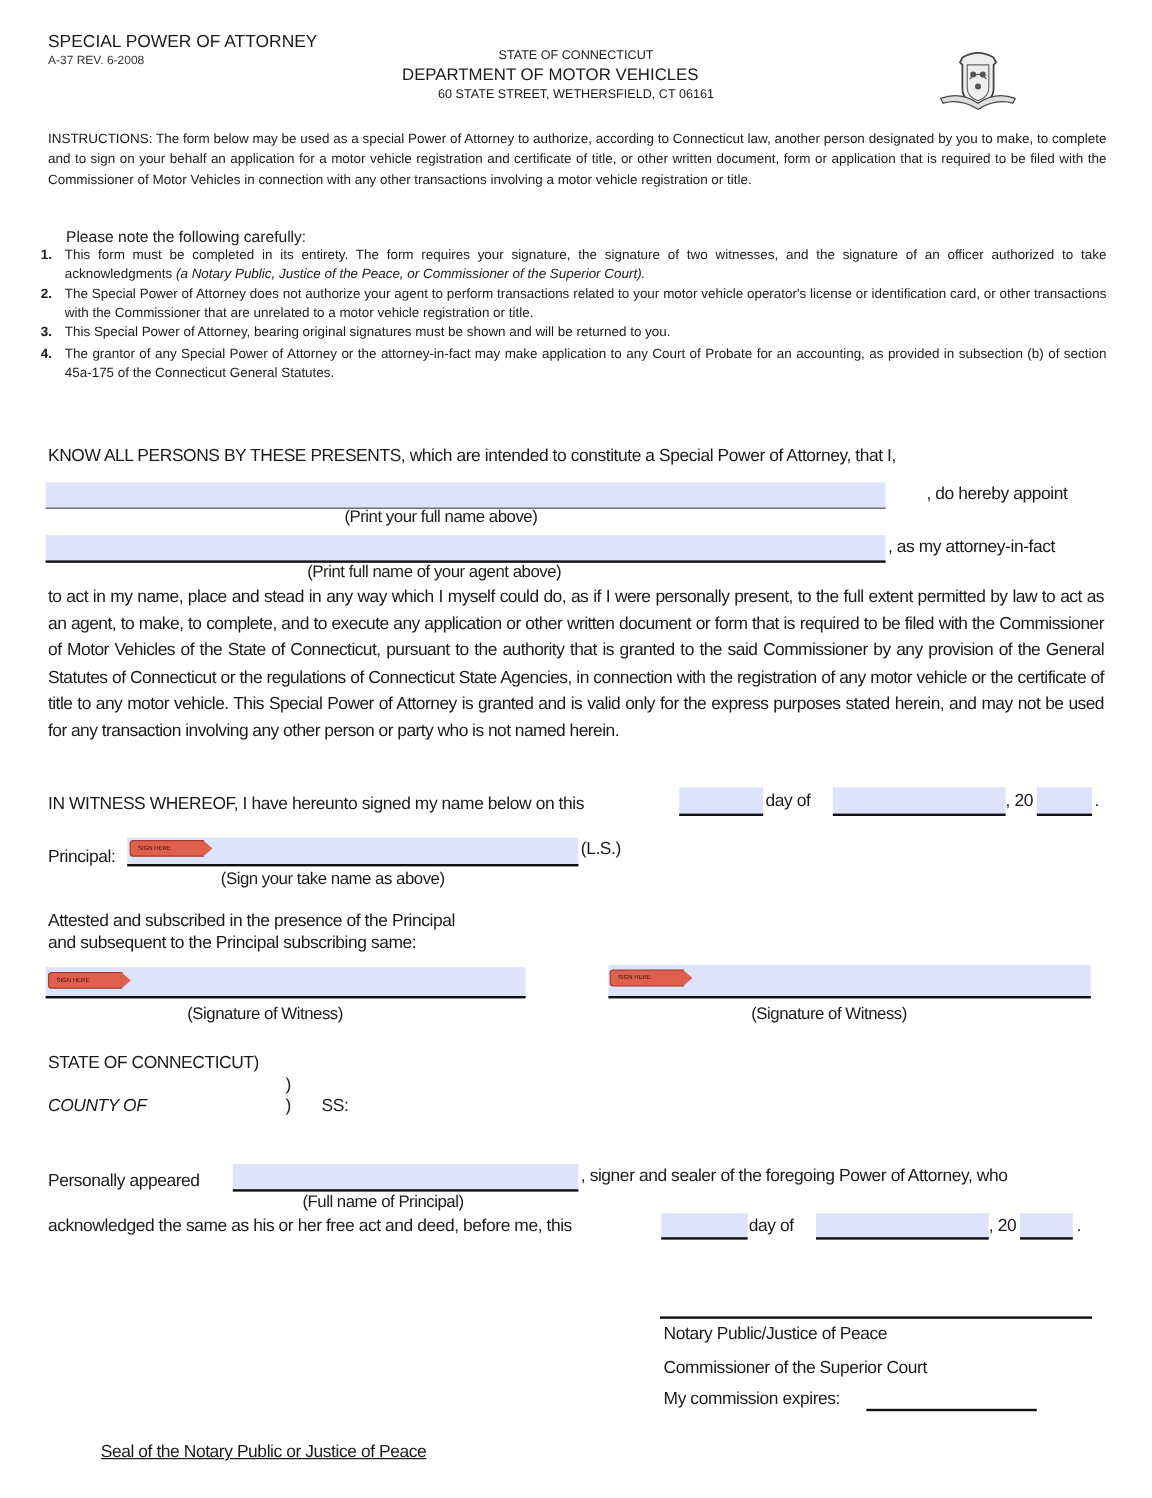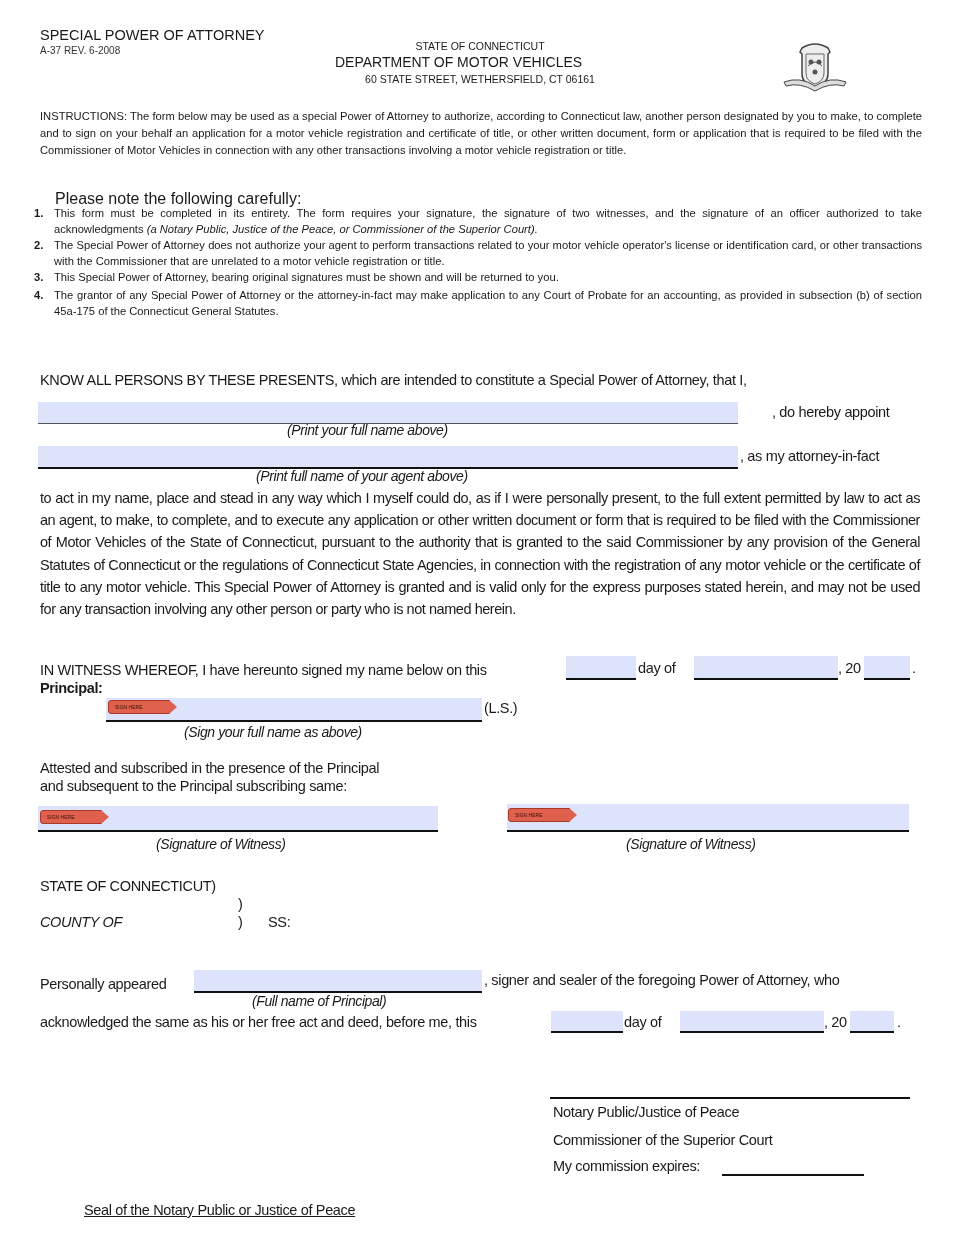--- a/index.html
+++ b/index.html
@@ -8,21 +8,21 @@
   .abs { position:absolute; white-space:nowrap; }
   .b { font-weight:normal; }
   .i { font-style:italic; }
   .field { position:absolute; background:#dce3fb; border-bottom:2px solid #111; box-sizing:border-box; }
   .field.thin { border-bottom:1.5px solid #555; }
   .signtag { position:absolute; height:14px; width:62px; background:#e0604e; border:1px solid #a83a2c;
              border-radius:3px 0 0 3px; box-sizing:border-box; font-size:5px; color:#3a0b05; line-height:12px; padding-left:6px; }
   .signtag::after { content:""; position:absolute; right:-8px; top:-1px; border-left:8px solid #e0604e;
              border-top:7px solid transparent; border-bottom:7px solid transparent; }
   .body-txt { font-size:14.5px; letter-spacing:-0.35px; }
-  .caption { font-size:14px; font-style:italic; letter-spacing:-0.4px; }
+  .caption { font-size:14px; letter-spacing:-0.4px; }
   .para { position:absolute; left:40px; width:880px; font-size:14.5px; line-height:22.2px;
           text-align:justify; letter-spacing:-0.45px; }
   .instr { position:absolute; left:40px; width:882px; font-size:11.2px; line-height:17.2px; text-align:justify; }
   .list { position:absolute; left:34px; width:888px; font-size:11.2px; line-height:16px; }
   .list .item { display:flex; }
   .list .num { width:20px; flex:none; font-weight:bold; }
   .list .txt { flex:1; text-align:justify; }
   .rule { position:absolute; background:#111; }
 </style>
 </head>
@@ -45,21 +45,21 @@
     <path d="M28 28 Q35 20 42 28" fill="none" stroke="#555" stroke-width="1"></path>
     <path d="M4 44 Q20 38 35 48 Q50 38 66 44 L64 48 Q50 44 35 53 Q20 44 6 48 Z" fill="#ddd" stroke="#444" stroke-width="1"></path>
   </svg>
 </div>
 
 <div class="instr" style="top:108px;">
   <span class="b">INSTRUCTIONS:</span>
   <span>The form below may be used as a special Power of Attorney to authorize, according to Connecticut law, another person designated by you to make, to complete and to sign on your behalf an application for a motor vehicle registration and certificate of title, or other written document, form or application that is required to be filed with the Commissioner of Motor Vehicles in connection with any other transactions involving a motor vehicle registration or title.</span>
 </div>
 
-<div class="abs b" style="left:55px;top:190px;font-size:16px;">Please note the following carefully:</div>
+<div class="abs b" style="left:55px;top:190px;font-size:13px;">Please note the following carefully:</div>
 
 <div class="list" style="top:205px;">
   <div class="item">
     <span class="num">1.</span>
     <span class="txt"><span>This form must be completed in its entirety.  The form requires your signature, the signature of two witnesses, and the signature of an officer authorized to take acknowledgments </span><span class="i">(a Notary Public, Justice of the Peace, or Commissioner of the Superior Court).</span></span>
   </div>
   <div class="item">
     <span class="num">2.</span>
     <span class="txt">The Special Power of Attorney does not authorize your agent to perform transactions related to your motor vehicle operator's license or identification card, or other transactions with the Commissioner that are unrelated to a motor vehicle registration or title.</span>
   </div>
@@ -90,25 +90,25 @@
 <div class="abs body-txt" style="left:40px;top:662px;">
   <span class="b">IN WITNESS WHEREOF,</span><span> I have hereunto signed my name below on this</span>
 </div>
 <div class="field" style="left:566px;top:656px;width:70px;height:24px;"></div>
 <div class="abs body-txt" style="left:638px;top:660px;">day of</div>
 <div class="field" style="left:694px;top:656px;width:144px;height:24px;"></div>
 <div class="abs body-txt" style="left:838px;top:660px;">, 20</div>
 <div class="field" style="left:864px;top:656px;width:46px;height:24px;"></div>
 <div class="abs body-txt" style="left:912px;top:660px;">.</div>
 
-<div class="abs body-txt" style="left:40px;top:680px;font-weight:bold;">Principal:</div>
+<div class="abs body-txt" style="left:40px;top:706px;">Principal:</div>
 <div class="field" style="left:106px;top:698px;width:376px;height:24px;"></div>
 <div class="signtag" style="left:108px;top:700px;">SIGN HERE</div>
 <div class="abs body-txt" style="left:484px;top:700px;">(L.S.)</div>
-<div class="abs caption" style="left:184px;top:724px;">(Sign your full name as above)</div>
+<div class="abs caption" style="left:184px;top:724px;">(Sign your take name as above)</div>
 
 <div class="abs body-txt" style="left:40px;top:760px;">Attested and subscribed in the presence of the Principal</div>
 <div class="abs body-txt" style="left:40px;top:778px;">and subsequent to the Principal subscribing same:</div>
 
 <div class="field" style="left:38px;top:806px;width:400px;height:26px;"></div>
 <div class="signtag" style="left:40px;top:810px;">SIGN HERE</div>
 <div class="abs caption" style="left:156px;top:836px;">(Signature of Witness)</div>
 
 <div class="field" style="left:507px;top:804px;width:402px;height:28px;"></div>
 <div class="signtag" style="left:508px;top:808px;">SIGN HERE</div>

